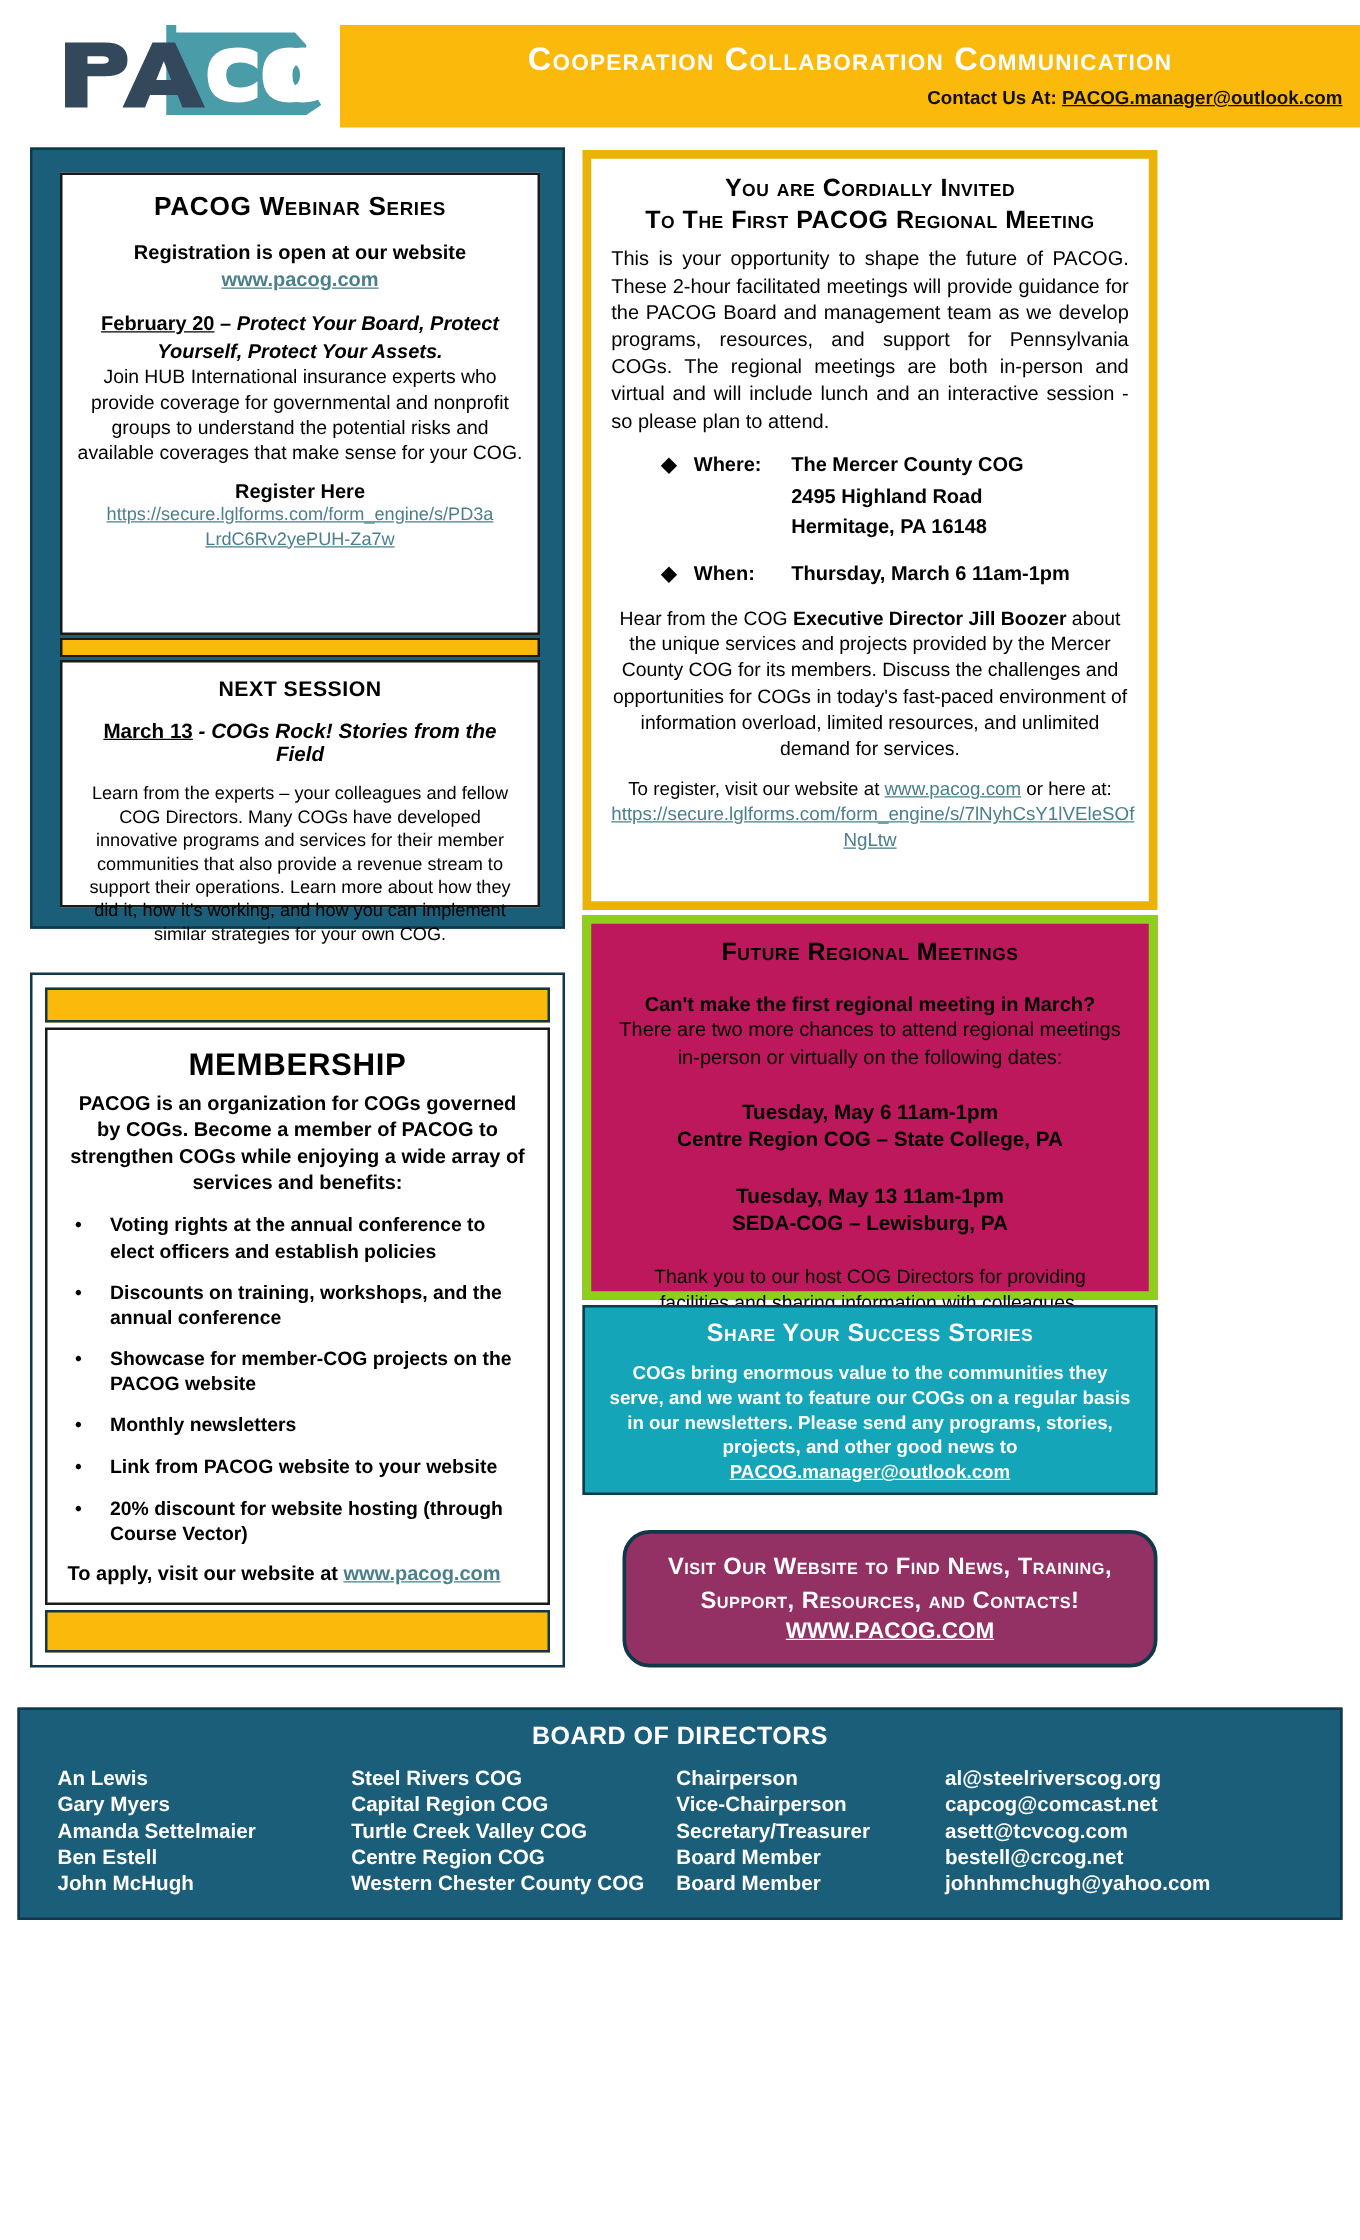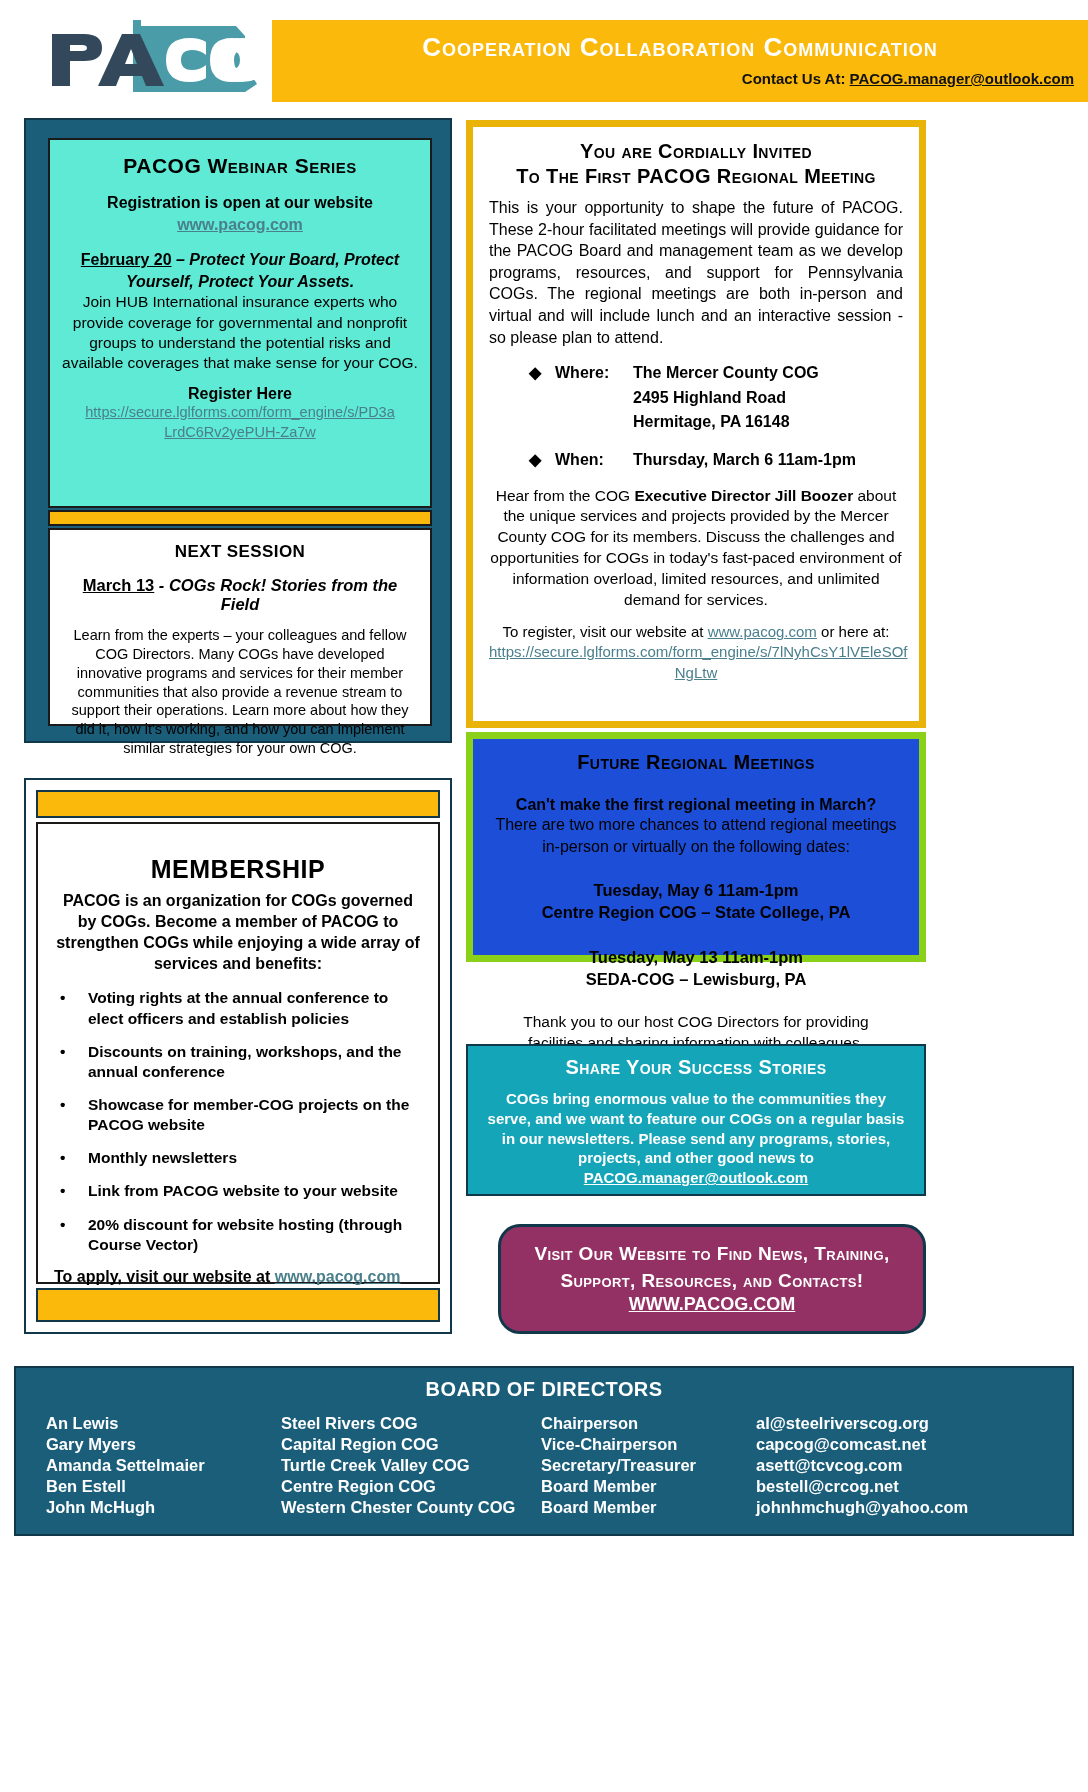--- a/index.html
+++ b/index.html
@@ -40,21 +40,21 @@
   }
   .contact-line .em{ text-decoration:underline; }
 
   
   .webinar-outer{
     position:absolute;left:24px;top:118px;width:428px;height:625px;
     background:#1B5E79;border:2px solid #11384a;box-sizing:border-box;
   }
   .webinar-inner{
     position:absolute;left:22px;top:18px;width:384px;height:370px;
-    background:#5eead4;border:2px solid #1a1a1a;box-sizing:border-box;
+    background:#ffffff;border:2px solid #1a1a1a;box-sizing:border-box;
     padding:10px 12px 6px 12px;text-align:center;
   }
   .gold-bar{
     position:absolute;left:22px;top:390px;width:384px;height:16px;
     background:#FBB90C;border:2px solid #1a1a1a;box-sizing:border-box;
   }
   .next-inner{
     position:absolute;left:22px;top:408px;width:384px;height:198px;
     background:#fff;border:2px solid #1a1a1a;box-sizing:border-box;
     padding:12px 14px;text-align:center;
@@ -84,21 +84,21 @@
     position:absolute;left:10px;top:10px;width:404px;height:28px;
     background:#FBB90C;border:2px solid #11384a;box-sizing:border-box;
   }
   .mem-goldbot{
     position:absolute;left:10px;top:508px;width:404px;height:34px;
     background:#FBB90C;border:2px solid #11384a;box-sizing:border-box;
   }
   .mem-body{
     position:absolute;left:10px;top:42px;width:404px;height:462px;
     border:2px solid #1a1a1a;box-sizing:border-box;background:#fff;
-    padding:31px 16px;
+    padding:14px 16px;
   }
   .mem-title{ text-align:center;font-size:25px;font-weight:bold;letter-spacing:.5px;margin-bottom:6px;}
   .mem-lead{ text-align:center;font-size:16px;font-weight:bold;line-height:1.32;}
   .mem-list{ margin:14px 0 0 0;padding:0;list-style:none;}
   .mem-list li{
     font-size:15.5px;font-weight:bold;line-height:1.3;
     margin-bottom:13px;padding-left:34px;position:relative;
   }
   .mem-list li .bullet{ position:absolute;left:6px;top:0;font-weight:bold;}
   .mem-apply{ font-size:16px;font-weight:bold;margin-top:4px;}
@@ -116,22 +116,22 @@
   .inv-para{ font-size:16px;line-height:1.35;text-align:justify;margin-top:8px;}
   .ww-table{ margin:14px 0 0 40px;font-size:16px;font-weight:bold;line-height:1.4;}
   .ww-row{ display:flex;margin-bottom:2px;}
   .ww-dia{ width:26px;flex:none;}
   .ww-lbl{ width:78px;flex:none;}
   .ww-val{ }
   .inv-mid{ font-size:15.5px;line-height:1.34;text-align:center;margin-top:14px;}
   .inv-reg{ font-size:15px;line-height:1.34;text-align:center;margin-top:12px;}
 
   .future-box{
-    position:absolute;left:466px;top:732px;width:460px;height:230px;
-    border:7px solid #8CD119;box-sizing:border-box;background:#1d4ed8;
+    position:absolute;left:466px;top:732px;width:460px;height:308px;
+    border:7px solid #8CD119;box-sizing:border-box;background:#be185d;
     padding:12px 16px;text-align:center;
   }
   .fut-title{ font-size:20px;font-weight:bold;font-variant:small-caps;letter-spacing:.4px;}
   .fut-q{ font-size:16px;font-weight:bold;margin-top:22px;}
   .fut-sub{ font-size:16px;line-height:1.35;}
   .fut-date{ font-size:16.5px;font-weight:bold;line-height:1.35;margin-top:22px;}
   .fut-thanks{ font-size:15.5px;line-height:1.34;margin-top:22px;}
 
   .share-box{
     position:absolute;left:466px;top:1044px;width:460px;height:152px;

